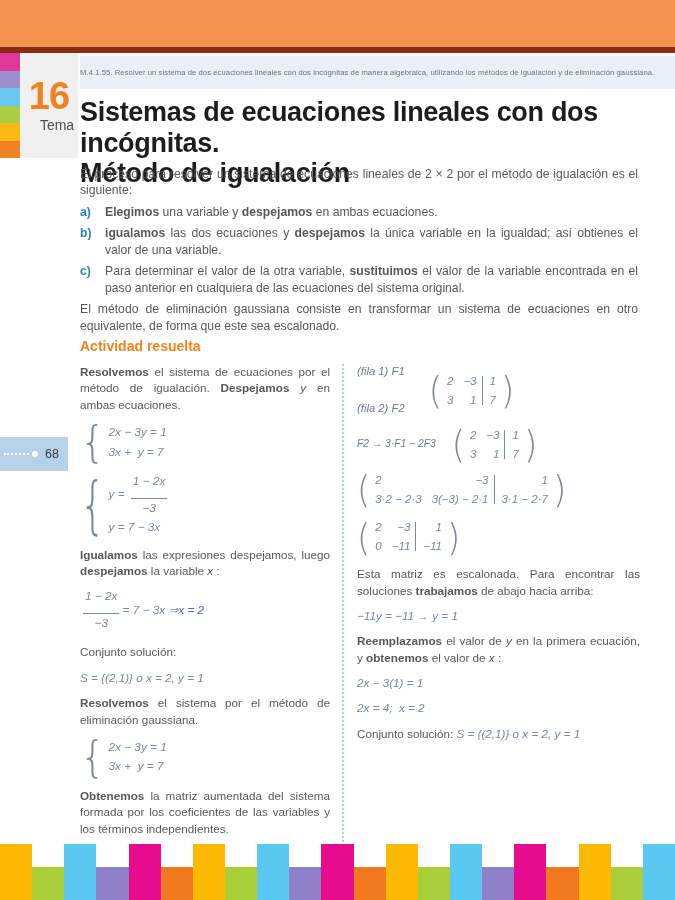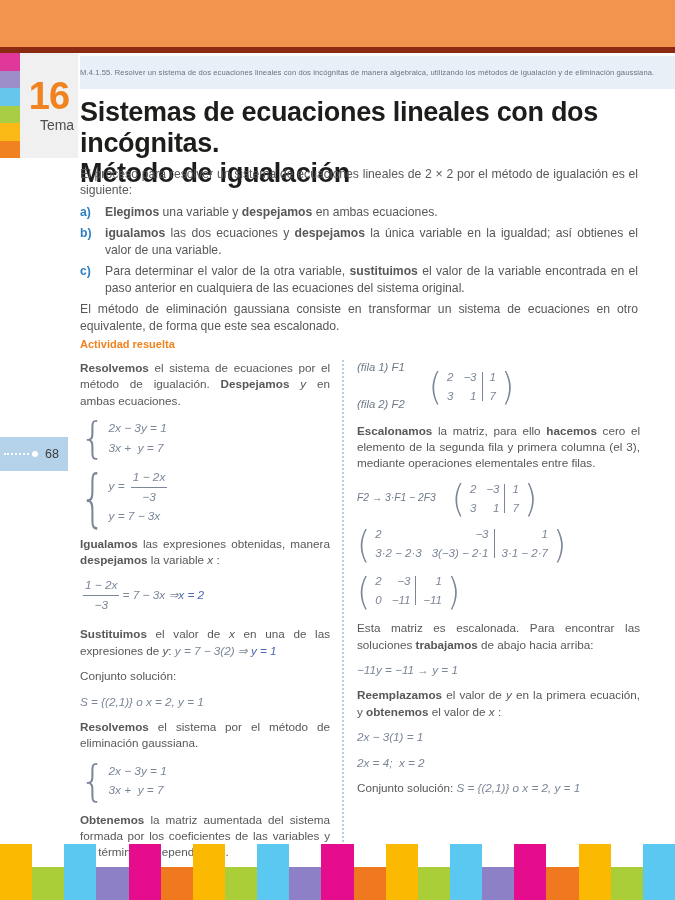--- a/index.html
+++ b/index.html
@@ -24,41 +24,41 @@
   
   .intro{position:absolute;left:80px;top:166px;width:558px;font-size:12.2px;color:var(--body,#57585A);
          line-height:1.35;text-align:justify;}
   .intro p{margin:0 0 5px;}
   .li{display:flex;margin:0 0 5px;}
   .marker{width:25px;flex:none;color:var(--marker,#2E7FC2);font-weight:bold;}
   .li-text{flex:1;text-align:justify;}
 
   
   .activity{position:absolute;left:80px;top:338px;width:560px;}
-  .act-head{color:var(--accent,#F0821F);font-weight:bold;font-size:11px;margin:0 0 10px;}
+  .act-head{color:var(--accent,#F0821F);font-weight:bold;font-size:14px;margin:0 0 10px;}
   .cols{display:flex;align-items:stretch;}
   .col-left{width:250px;flex:none;font-size:11.7px;color:var(--body,#57585A);line-height:1.4;text-align:justify;}
   .divider{width:0;border-left:2px dotted var(--divider,#AFCFE8);margin:0 13px 0 12px;}
   .col-right{flex:1;font-size:11.7px;color:var(--body,#57585A);line-height:1.4;text-align:justify;}
   .col-left p,.col-right p{margin:0 0 9px;}
 
   .bb{font-weight:bold;}
   .it{font-style:italic;}
   .math{color:var(--math,#7B8698);font-style:italic;}
   .blue{color:var(--result-blue,#4A67B0);font-style:italic;}
   .mathline{font-style:italic;color:var(--math,#7B8698);margin:2px 0 12px;}
 
   
   .sys{display:flex;align-items:center;margin:2px 0 11px;color:var(--math,#7B8698);}
   .brace{display:inline-block;font-family:"DejaVu Sans",sans-serif;font-weight:200;font-size:40px;
          line-height:1;transform:scaleY(1.05);margin-right:3px;}
   .sys.tall .brace{transform:scaleY(1.55);}
   .sys-rows{display:flex;flex-direction:column;gap:3px;font-style:italic;font-size:11.8px;}
   .frac{display:inline-flex;flex-direction:column;vertical-align:middle;text-align:center;margin:0 3px;}
-  .frac .num{border-bottom:1px solid var(--math,#7B8698);padding:0 2px 1px;}
+  .frac .num{border-bottom:1px solid var(--math,#7B8698);padding:0 2px 8px;}
   .frac .den{padding-top:1px;}
   .eqline{display:flex;align-items:center;margin:4px 0 13px;font-style:italic;color:var(--math,#7B8698);font-size:11.8px;}
 
   
   .mtx{display:flex;align-items:center;color:var(--math,#7B8698);font-size:11.5px;font-style:italic;margin:2px 0 12px;}
   .paren{display:inline-block;font-family:"DejaVu Sans",sans-serif;font-weight:200;font-size:34px;
          line-height:1;transform:scaleY(1.12);font-style:normal;}
   .mgrid{display:grid;column-gap:10px;row-gap:3px;margin:0 5px;align-items:center;}
   .mgrid span:nth-child(2n+1){justify-self:start;}
   .mgrid span:nth-child(2n){justify-self:end;}
@@ -154,32 +154,31 @@
               <span>y =</span>
               <span class="frac">
                 <span class="num">1 − 2x</span>
                 <span class="den">−3</span>
               </span>
             </span>
             <span>y = 7 − 3x</span>
           </div>
         </div>
 
-        <p><span class="bb">Igualamos</span><span> las expresiones obtenidas, manera </span><span class="bb">despejamos</span><span> la variable </span><span class="it">x</span><span> :</span></p>
+        <p><span class="bb">Igualamos</span><span> las expresiones despejamos, luego </span><span class="bb">despejamos</span><span> la variable </span><span class="it">x</span><span> :</span></p>
 
         <div class="eqline">
           <span class="frac">
             <span class="num">1 − 2x</span>
             <span class="den">−3</span>
           </span>
           <span> = 7 − 3x ⇒ </span>
           <span class="blue">x = 2</span>
         </div>
 
-        <p><span class="bb">Sustituimos</span><span> el valor de </span><span class="it">x</span><span> en una de las expresiones de </span><span class="it">y</span><span>: </span><span class="math">y = 7 − 3(2) ⇒ </span><span class="blue">y = 1</span></p>
 
         <p>Conjunto solución:</p>
         <p class="mathline">S = {(2,1)} o x = 2, y = 1</p>
 
         <p><span class="bb">Resolvemos</span><span> el sistema por el método de eliminación gaussiana.</span></p>
 
         <div class="sys">
           <span class="brace">{</span>
           <div class="sys-rows">
             <span>2x − 3y = 1</span>
@@ -209,21 +208,20 @@
               </div>
               <div class="msep"></div>
               <div class="mright">
                 <span>1</span>
                 <span>7</span>
               </div>
               <span class="paren">)</span>
             </div>
         </div>
 
-        <p><span class="bb">Escalonamos</span><span> la matriz, para ello </span><span class="bb">hacemos</span><span> cero el elemento de la segunda fila y primera columna (el 3), mediante operaciones elementales entre filas.</span></p>
 
         <div class="op-row">
           <span class="op-label">F2 → 3·F1 − 2F3</span>
           <div class="mtx">
               <span class="paren">(</span>
               <div class="mgrid" style="grid-template-columns: repeat(2, auto);">
                 <span>2</span>
                 <span>−3</span>
                 <span>3</span>
                 <span>1</span>

